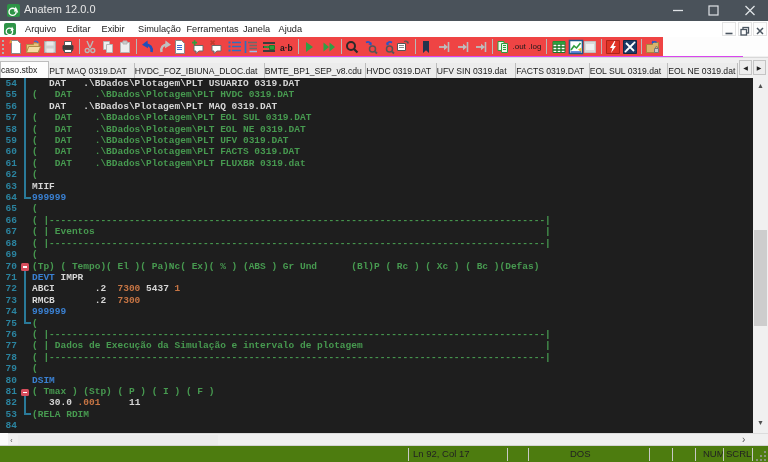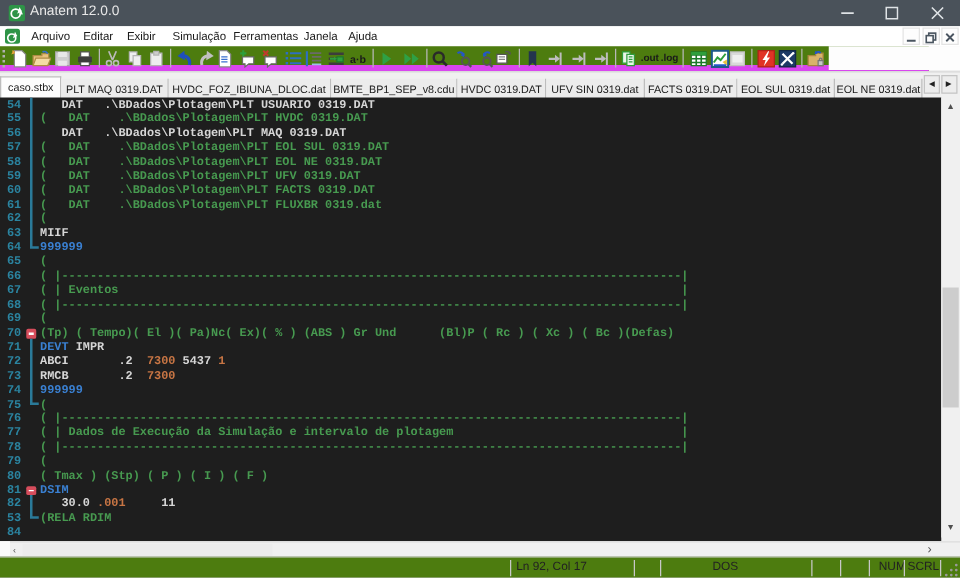--- a/index.html
+++ b/index.html
@@ -4,27 +4,27 @@
 body{width:768px;height:462px;overflow:hidden;font-family:"Liberation Sans",sans-serif}
 #app{position:relative;width:768px;height:462px;background:#f0f0f0}
 .titlebar{position:absolute;left:0;top:0;width:768px;height:21px;background:#4a525a}
 .tico{position:absolute;left:7px;top:4px;width:13px;height:13px;background:#2e9447;border-radius:2px}
 .ttitle{position:absolute;left:24px;top:3px;font-size:11px;color:#e8e8e8}
 .menubar{position:absolute;left:0;top:21px;width:768px;height:16px;background:#fff}
 .menubar span{position:absolute;top:2.5px;font-size:9.2px;color:#1a1a1a}
 .mico{position:absolute;left:4px;top:2px;width:12px;height:12px;background:#2e9447;border-radius:2px}
 .cbtn{position:absolute;top:1px;width:14px;height:14px;border:1px solid #e3e3e3;background:#fdfdfd;text-align:center}
 .cbtn svg{margin-top:0px}
-.toolbar{position:absolute;left:0;top:37px;width:743px;height:20px;background:#4d7c0f;border-bottom:5px solid #d946ef}
+.toolbar{position:absolute;left:0;top:37px;width:743px;height:20px;background:#ef4444;border-bottom:1px solid #d946ef}
 .toolbar svg{position:absolute;top:2px}
 .sep{position:absolute;top:2px;width:1px;height:15px;background:#b8b8b8}
-.ttxt{position:absolute;top:5px;font-size:8px;font-weight:bold;color:#1a1a1a}
+.ttxt{position:absolute;top:5px;font-size:8px;font-weight:normal;color:#1a1a1a}
 .grip{position:absolute;left:2px;top:3px;width:3px;height:14px;border-left:2px dotted #b0b0b0}
 .tabbar{position:absolute;left:0;top:57px;width:768px;height:21px;background:#f0f0f0;border-top:1px solid #d8d8d8}
-.tab{float:left;height:16.5px;margin-top:4.5px;background:#ececec;border-right:1px solid #bdbdbd;font-size:8.6px;color:#1a1a1a;text-align:center;line-height:17px;overflow:hidden;white-space:nowrap}
+.tab{float:left;height:16.5px;margin-top:4.5px;background:#ececec;border-right:1px solid #bdbdbd;font-size:8.6px;color:#1a1a1a;text-align:left;line-height:17px;overflow:hidden;white-space:nowrap}
 .tab.act{height:18.5px;margin-top:2.5px;background:#fdfdfd;border-left:1px solid #bdbdbd;border-top:1px solid #bdbdbd}
 .tsb{position:absolute;top:2px;width:13px;height:15px;background:#ededed;border:1px solid #c4c4c4;font-size:6px;color:#222;text-align:center;line-height:14px}
 .editor{position:absolute;left:0;top:78px;width:753px;height:355px;background:#1e1e1e;overflow:hidden;font-family:"Liberation Mono",monospace;font-weight:bold;font-size:9.5px}
 .cl{height:11.42px;line-height:11.42px;white-space:pre}
 .gutter{position:absolute;left:0;top:0;width:17px;text-align:right;color:#2b84a0}
 .code{position:absolute;left:32px;top:0}
 .g{color:#479a50}.w{color:#d6d6d6}.b{color:#3a80d2}.o{color:#c77544}
 .fold{position:absolute;background:#2a7a99}
 .fmark{position:absolute;left:21px;width:7.5px;height:7.5px;background:#d64d5c;border-radius:1.5px}
 .fmark:after{content:"";position:absolute;left:1.5px;top:3px;width:4.5px;height:1.5px;background:#fff}
@@ -314,22 +314,22 @@
         <div class="cl"><span class="g">(Tp) ( Tempo)( El )( Pa)Nc( Ex)( % ) (ABS ) Gr Und      (Bl)P ( Rc ) ( Xc ) ( Bc )(Defas)</span></div>
         <div class="cl"><span class="b">DEVT</span><span class="w"> IMPR</span></div>
         <div class="cl"><span class="w">ABCI       .2  </span><span class="o">7300</span><span class="w"> 5437 </span><span class="o">1</span></div>
         <div class="cl"><span class="w">RMCB       .2  </span><span class="o">7300</span></div>
         <div class="cl"><span class="b">999999</span></div>
         <div class="cl"><span class="g">(</span></div>
         <div class="cl"><span class="g">( |---------------------------------------------------------------------------------------|</span></div>
         <div class="cl"><span class="g">( | Dados de Execução da Simulação e intervalo de plotagem                                |</span></div>
         <div class="cl"><span class="g">( |---------------------------------------------------------------------------------------|</span></div>
         <div class="cl"><span class="g">(</span></div>
+        <div class="cl"><span class="b">DSIM</span></div>
         <div class="cl"><span class="g">( Tmax ) (Stp) ( P ) ( I ) ( F )</span></div>
-        <div class="cl"><span class="b">DSIM</span></div>
         <div class="cl"><span class="w">   30.0 </span><span class="o">.001</span><span class="w">     11</span></div>
         <div class="cl"><span class="g">(RELA RDIM</span></div>
       </div>
  <div class="fold" style="left:24px;top:0;width:1.5px;height:120px"></div>
  <div class="fold" style="left:24px;top:119px;width:7px;height:1.5px"></div>
  <div class="fmark" style="top:185px"></div>
  <div class="fold" style="left:24px;top:193px;width:1.5px;height:52.5px"></div>
  <div class="fold" style="left:24px;top:244px;width:7px;height:1.5px"></div>
  <div class="fmark" style="top:310.5px"></div>
  <div class="fold" style="left:24px;top:318px;width:1.5px;height:18px"></div>

